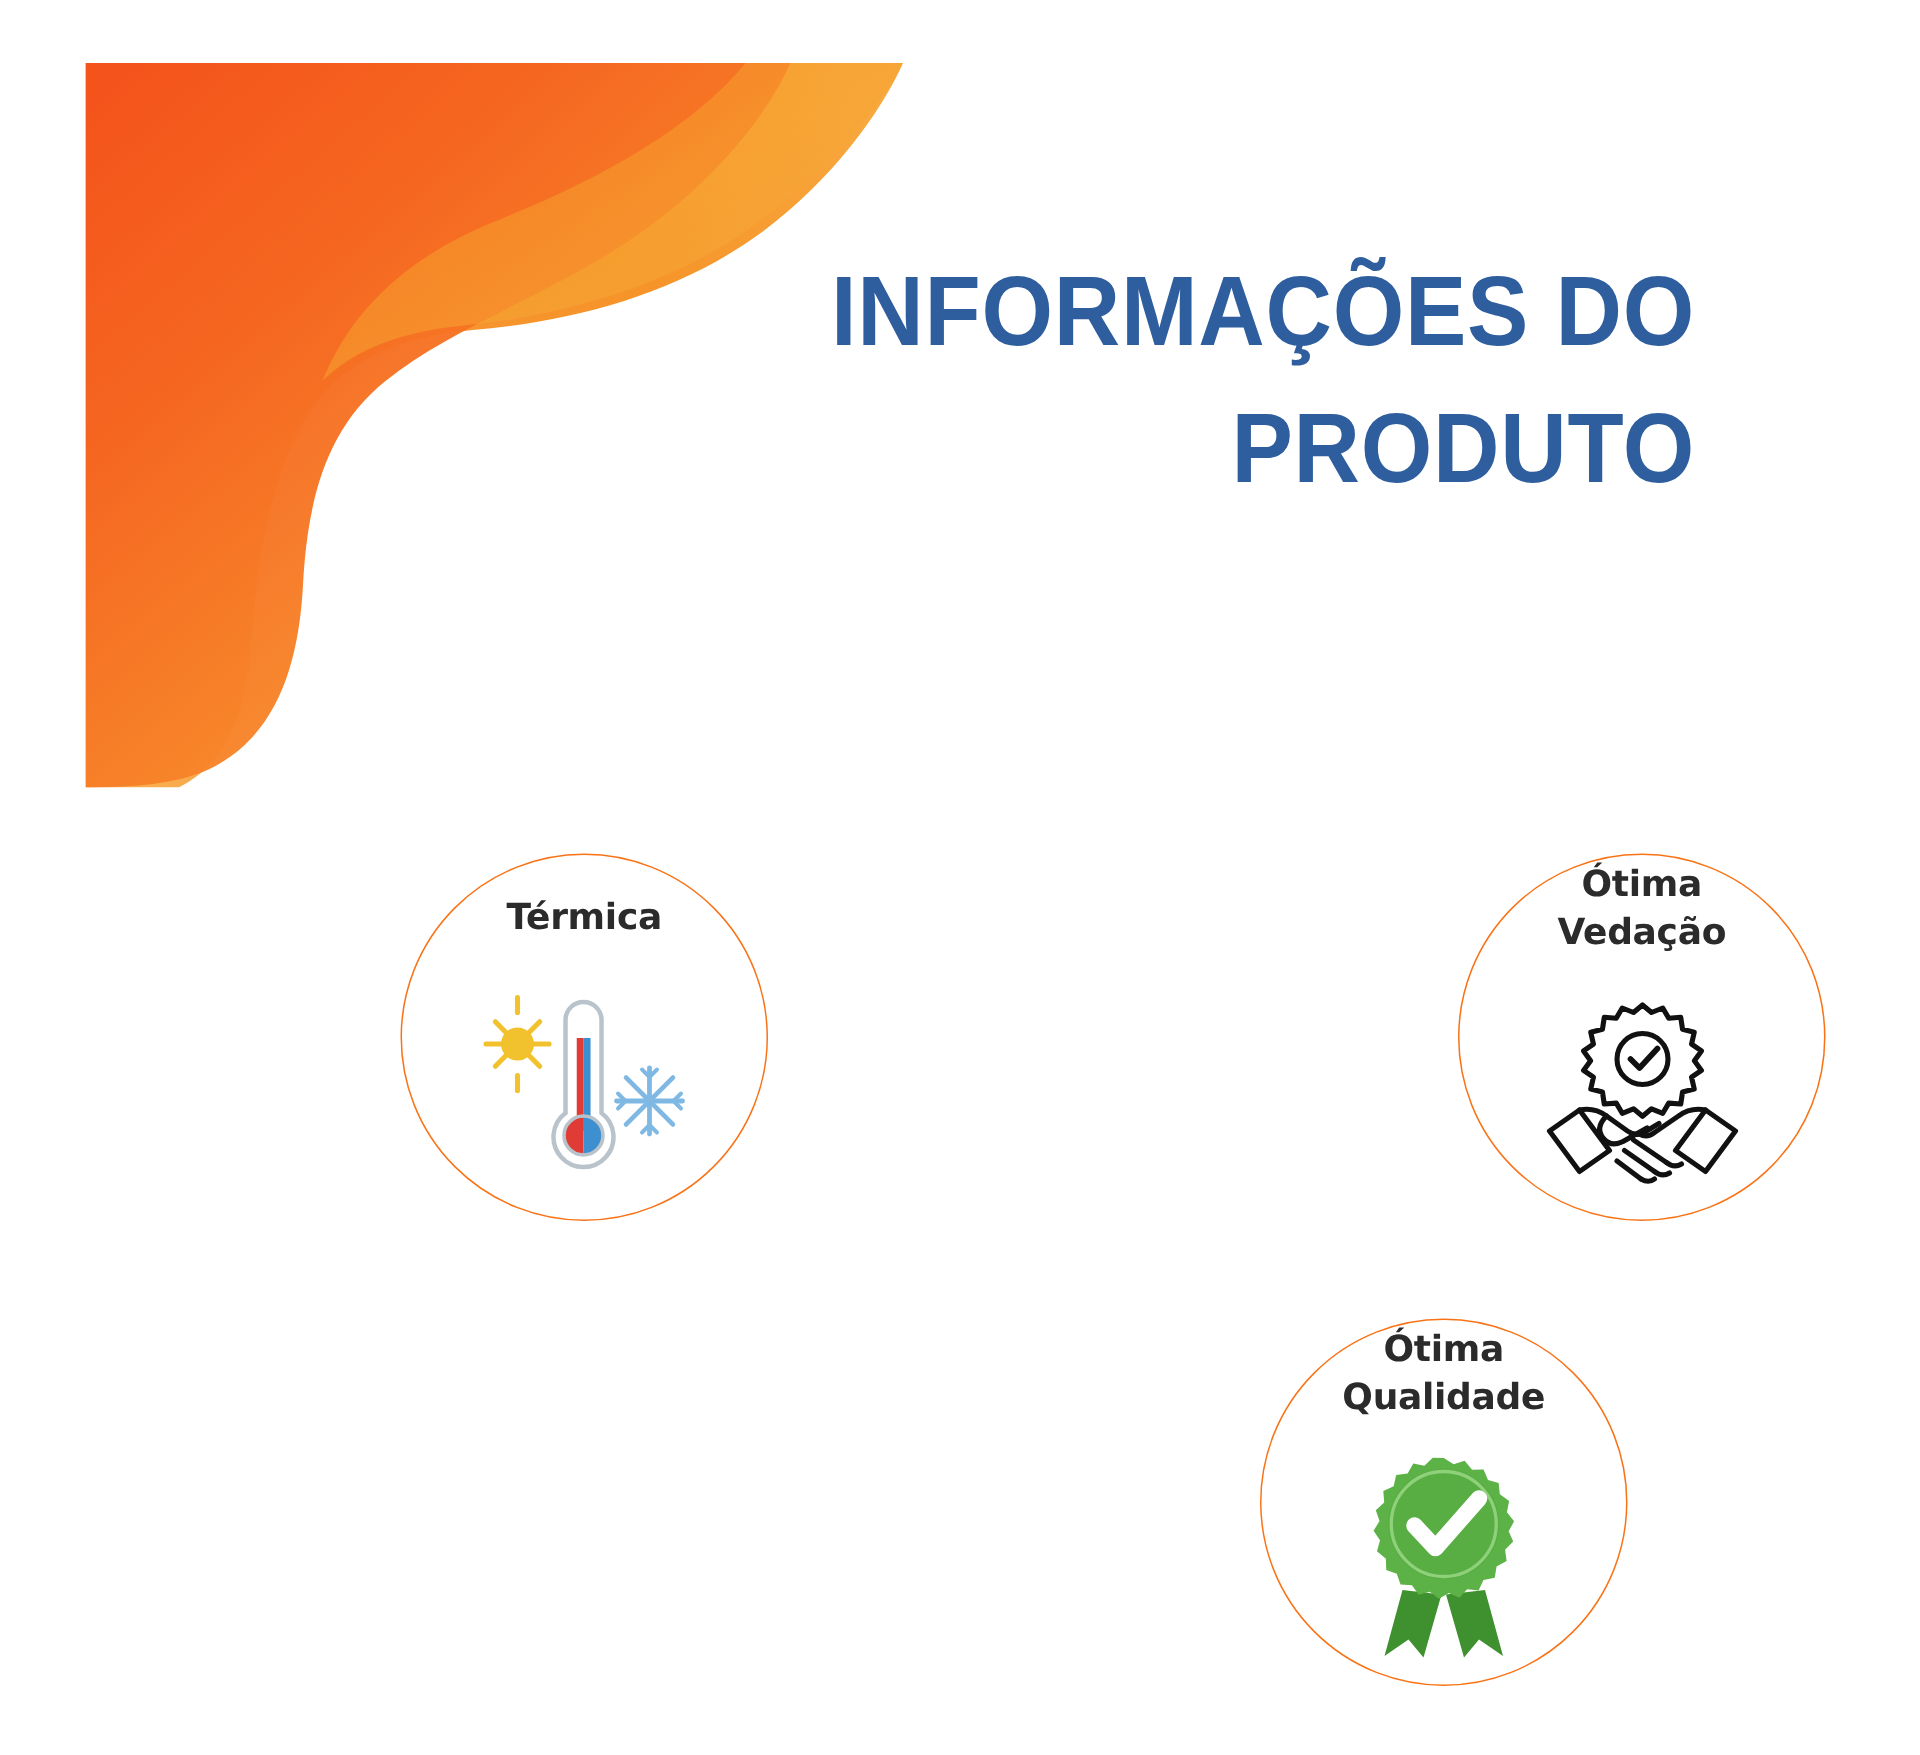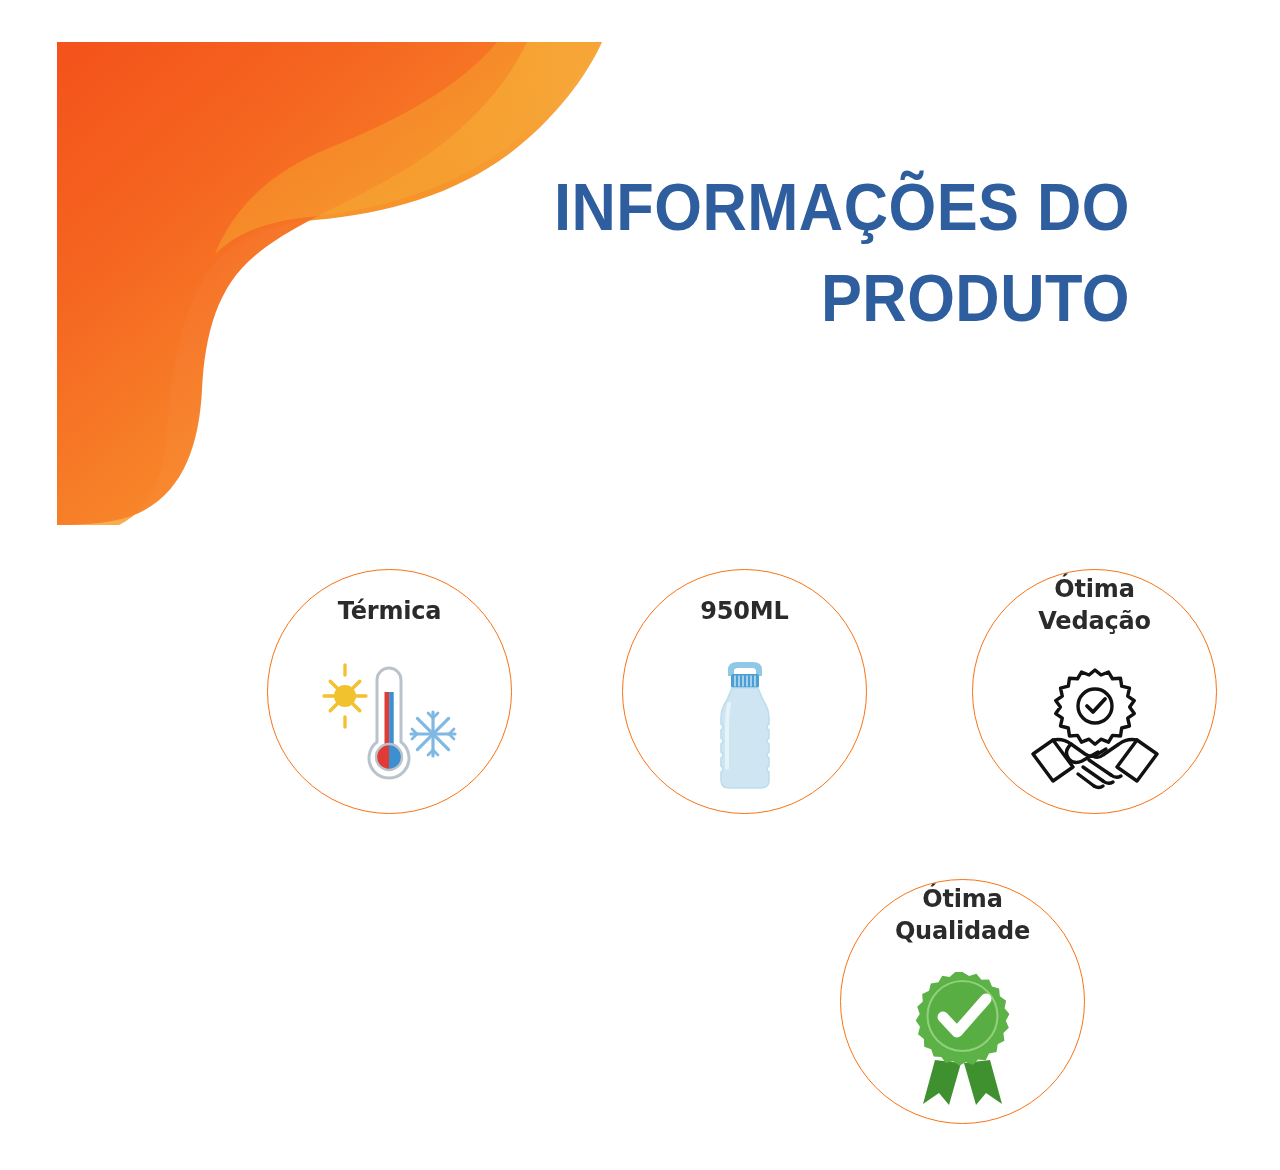--- a/index.html
+++ b/index.html
@@ -193,46 +193,20 @@
             <line x1="102" y1="78" x2="97" y2="73"></line>
               <line x1="102" y1="78" x2="97" y2="83"></line>
             <line x1="134" y1="78" x2="139" y2="73"></line>
               <line x1="134" y1="78" x2="139" y2="83"></line>
           </g>
         </g>
       </svg>
     </div>
   </div>
 
-  <div class="badge" id="badge-volume">
-    <div class="badge-label">950ML</div>
-    <div class="badge-icon">
-      <svg width="120" height="150" viewBox="0 0 120 150" xmlns="http://www.w3.org/2000/svg">
-
-        <path d="M43 22 q0 -8 9 -8 h16 q9 0 9 8 v6 h-6 v-5 q0 -3 -4 -3 h-14 q-4 0 -4 3 v5 h-6 Z" fill="#8fc9e6"></path>
-
-        <rect x="46" y="26" width="28" height="14" rx="2" fill="#4a9fd4"></rect>
-        <g stroke="#cfe6f2" stroke-width="1.4">
-          <line x1="50" y1="27.5" x2="50" y2="38.5"></line>
-            <line x1="54" y1="27.5" x2="54" y2="38.5"></line>
-          <line x1="58" y1="27.5" x2="58" y2="38.5"></line>
-            <line x1="62" y1="27.5" x2="62" y2="38.5"></line>
-          <line x1="66" y1="27.5" x2="66" y2="38.5"></line>
-            <line x1="70" y1="27.5" x2="70" y2="38.5"></line>
-        </g>
-
-        <path d="M47 40 h26 l5 12 q6 9 6 18
-                 v6 q-4 3 0 6 v8 q-4 3 0 6 v8 q-4 3 0 6 v8 q-4 3 0 6 v8
-                 q0 8 -8 8 h-32 q-8 0 -8 -8 v-8 q4 -3 0 -6 v-8 q4 -3 0 -6 v-8 q4 -3 0 -6 v-8 q4 -3 0 -6
-                 v-6 q0 -9 6 -18 Z" fill="#cfe6f2" stroke="#bcdeee" stroke-width="1.6"></path>
-
-        <path d="M44 56 q-2 10 -2 24 v40" fill="none" stroke="#e6f3fa" stroke-width="4" stroke-linecap="round"></path>
-      </svg>
-    </div>
-  </div>
 
   <div class="badge" id="badge-vedacao">
     <div class="badge-label two-line">Ótima
 Vedação</div>
     <div class="badge-icon">
       <svg width="140" height="120" viewBox="0 0 140 120" xmlns="http://www.w3.org/2000/svg" fill="none" stroke="#111111" stroke-width="3.4" stroke-linejoin="round" stroke-linecap="round">
 
         <g>
           <path d="M70 2 l6 5 l7.5 -3 l4 6.8 l8 -0.6 l1.2 8 l7.8 2 l-1.8 7.9 l6.6 4.5 l-4.7 6.5 l4.7 6.5
                    l-6.6 4.5 l1.8 7.9 l-7.8 2 l-1.2 8 l-8 -0.6 l-4 6.8 l-7.5 -3 l-6 5 l-6 -5 l-7.5 3 l-4 -6.8

